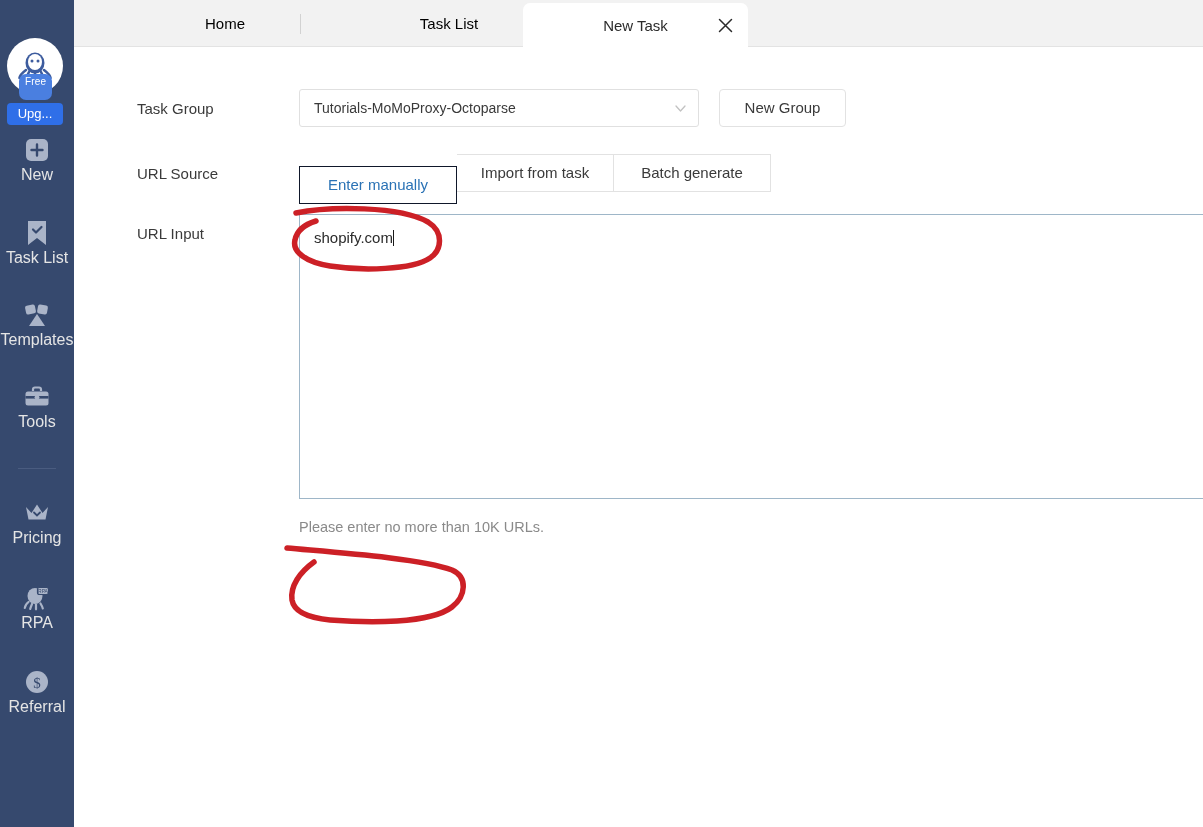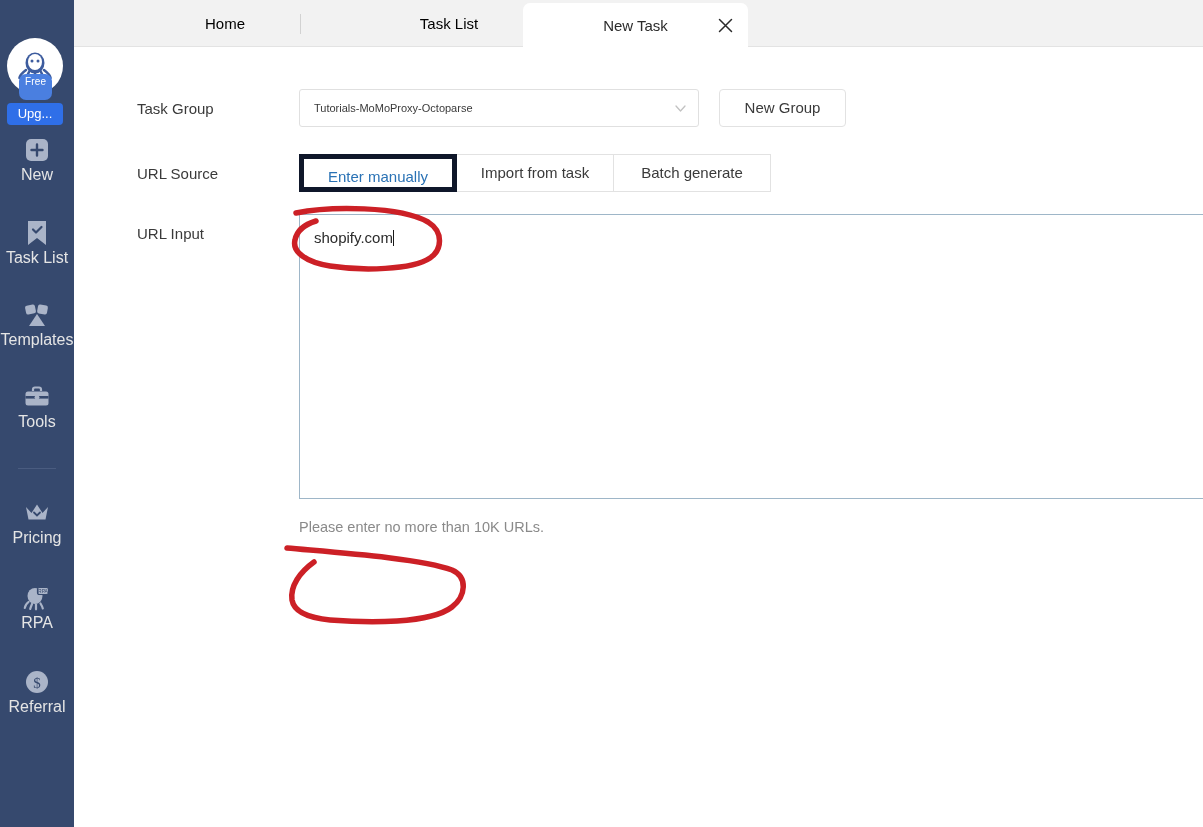--- a/index.html
+++ b/index.html
@@ -191,21 +191,21 @@
     width: 400px; height: 38px;
     border: 1px solid #e0e0e0;
     border-radius: 3px;
     background: #ffffff;
     cursor: pointer;
   }
   .select-value {
     position: absolute;
     left: 14px; top: 0;
     line-height: 36px;
-    font-size: 11px;
+    font-size: 14px;
     color: #3a3a3a;
     white-space: nowrap;
   }
   .select-caret {
     position: absolute;
     right: 11px; top: 12px;
     width: 13px; height: 13px;
   }
   .select-caret svg { display: block; }
 
@@ -238,24 +238,25 @@
     background: #ffffff;
     font-size: 15px;
     color: #3a3a3a;
     line-height: 36px;
     text-align: center;
     cursor: pointer;
     white-space: nowrap;
   }
   .seg:first-child { border-left: 1px solid #e2e2e2; }
   .seg.active {
-    border: 5px solid #0f172a;
+    border: 1px solid #0f172a;
     color: #2a72b5;
     position: relative;
     z-index: 2;
+    margin-top: 12px;
   }
   .seg-w0 { width: 158px; }
   .seg-w1 { width: 157px; }
   .seg-w2 { width: 157px; }
   .seg-w3 { width: 157px; }
 
   
   .url-area {
     position: absolute;
     left: 225px; top: 167px;

